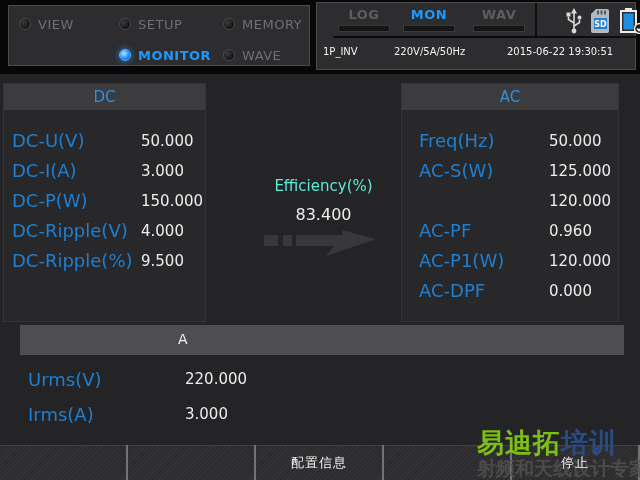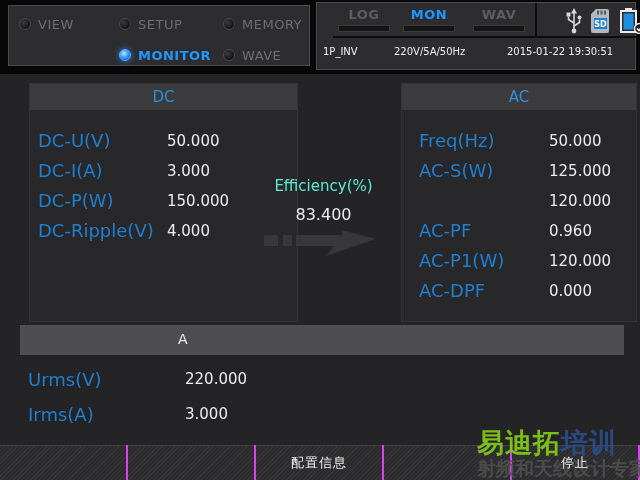--- a/index.html
+++ b/index.html
@@ -39,22 +39,22 @@
   .tab-bar { margin-top:3px; height:7px; background:#151516; border:1px solid #3a3a3c; }
   .tabs-divider { position:absolute; left:202px; top:0; width:2px; height:33px; background:#0e0e0e; }
   .status-icons { position:absolute; right:6px; top:4px; display:flex; align-items:center; gap:8px; }
   .info-row { position:absolute; left:0; top:37px; width:318px; height:29px; color:#f2f2f2; font-size:10px; }
   .info-mode  { position:absolute; left:6px;  top:6px; }
   .info-range { position:absolute; left:77px; top:6px; }
   .info-time  { position:absolute; left:190px; top:6px; }
 
   
   .panel { position:absolute; top:83px; background:#28282b; border:1px solid #343437; }
-  .panel-dc { left:29px;  width:269px; height:239px; }
-  .panel-ac { left:401px; width:236px; height:239px; }
+  .panel-dc { left:3px;  width:203px; height:239px; }
+  .panel-ac { left:401px; width:218px; height:239px; }
   .panel-header {
     height:26px; line-height:26px; text-align:center; background:#3c3c3f;
     color:#2f8fd8; font-size:15px;
   }
   .panel-body { position:relative; }
   .meas-row { position:absolute; height:30px; line-height:30px; width:100%; }
   .meas-label { position:absolute; color:#1f7fd0; font-size:18px; }
   .meas-value { position:absolute; color:#ededed; font-size:15px; }
   .panel-dc .meas-label { left:8px; }   .panel-dc .meas-value { left:137px; }
   .panel-ac .meas-label { left:17px; }  .panel-ac .meas-value { left:147px; }
@@ -69,21 +69,21 @@
     position:absolute; left:20px; top:325px; width:604px; height:30px;
     background:#4e4e50; color:#f0f0f0; font-size:14px;
   }
   .phase-header span { position:absolute; left:158px; top:6px; }
   .phase-rows { position:absolute; left:20px; top:362px; width:604px; }
   .phase-row { position:relative; height:35px; line-height:35px; }
   .phase-row .meas-label { left:8px; }
   .phase-row .meas-value { left:165px; }
 
   
-  .softkeys { position:absolute; left:0; top:445px; width:640px; height:35px; background:#d946ef;text-decoration:underline; }
+  .softkeys { position:absolute; left:0; top:445px; width:640px; height:35px; background:#737373;text-decoration:underline; }
   .softkey {
     position:absolute; top:0; width:126px; height:35px; background:#2c2c2e;
     border-top:1px solid #414144;
     background-image:repeating-linear-gradient(135deg, rgba(255,255,255,.045) 0 1px, transparent 1px 3px);
     display:flex; align-items:center; justify-content:center;
   }
   .softkey-label { position:relative; z-index:30; color:#f2f2f2; font-size:13px; letter-spacing:1px; }
 
   
   .watermark { position:absolute; z-index:20; pointer-events:none; font-weight:bold; }
@@ -165,21 +165,21 @@
             <rect x="5.5" y="6.5" width="10" height="16" fill="#1e8fe0"></rect>
             <circle cx="21.5" cy="21.5" r="5" fill="#1c1c1e" stroke="#ececec" stroke-width="1.4"></circle>
             <path d="M19 21.5 l2 2 l3.2 -4" stroke="#ffffff" stroke-width="1.6" fill="none"></path>
           </svg>
         </span>
       </div>
     </div>
     <div class="info-row">
       <span class="info-mode">1P_INV</span>
       <span class="info-range">220V/5A/50Hz</span>
-      <span class="info-time">2015-01-22 19:30:51</span>
+      <span class="info-time">2015-06-22 19:30:51</span>
     </div>
   </div>
 </div>
 
 <div class="panel panel-dc">
   <div class="panel-header">DC</div>
   <div class="panel-body">
     <div class="meas-row" style="top:16px;">
       <span class="meas-label">DC-U(V)</span>
       <span class="meas-value">50.000</span>
@@ -190,20 +190,22 @@
     </div>
     <div class="meas-row" style="top:76px;">
       <span class="meas-label">DC-P(W)</span>
       <span class="meas-value">150.000</span>
     </div>
     <div class="meas-row" style="top:106px;">
       <span class="meas-label">DC-Ripple(V)</span>
       <span class="meas-value">4.000</span>
     </div>
     <div class="meas-row" style="top:136px;">
+      <span class="meas-label">DC-Ripple(%)</span>
+      <span class="meas-value">9.500</span>
     </div>
   </div>
 </div>
 
 <div class="efficiency">
   <div class="eff-label">Efficiency(%)</div>
   <div class="eff-value">83.400</div>
   <div class="eff-arrow">
     <svg width="118" height="30" viewBox="0 0 118 30">
       <g fill="#38383b">

